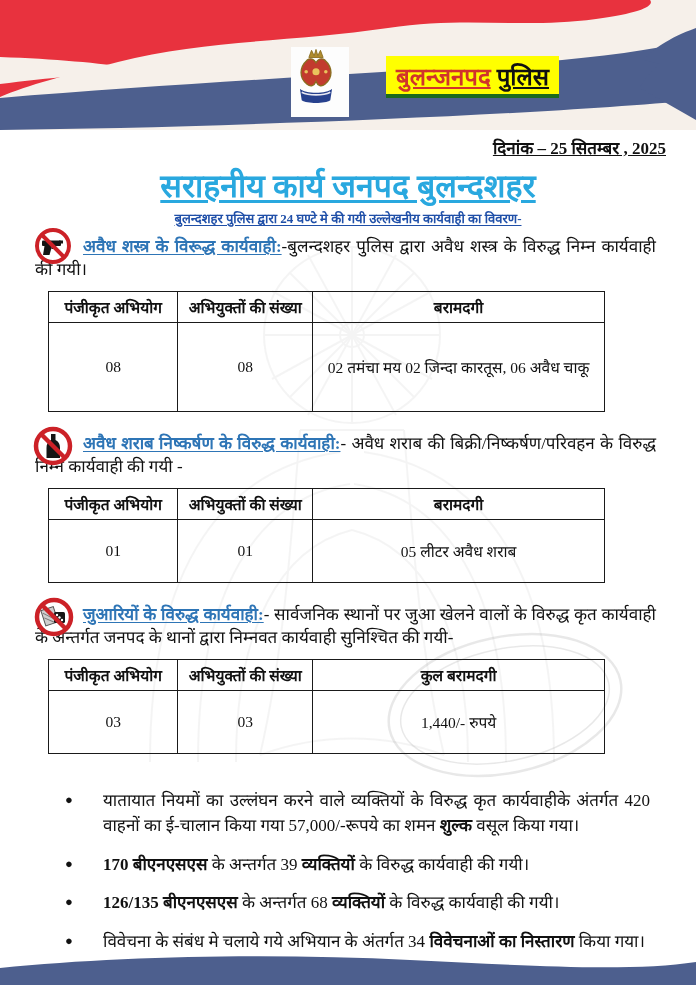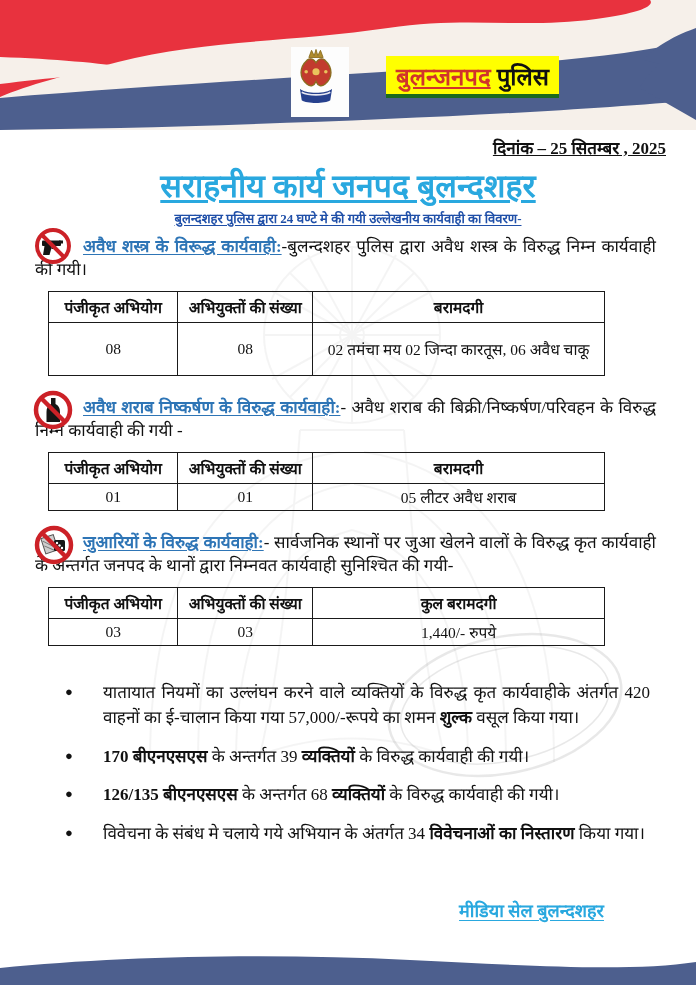--- a/index.html
+++ b/index.html
@@ -6,38 +6,38 @@
   .page{position:relative;width:696px;height:985px;margin:0 auto;background:#ffffff;overflow:hidden;
         font-family:"Liberation Serif","DejaVu Serif",serif;color:#111;}
   
   .header-art{position:relative;width:696px;height:130px;}
   .header-art svg{position:absolute;left:0;top:0;}
   .logo-box{position:absolute;left:291px;top:47px;width:58px;height:70px;background:#fdfdfd;
             display:flex;align-items:center;justify-content:center;}
   .brand{position:absolute;left:386px;top:56px;background:#ffff00;padding:3px 10px 2px 10px;
          border-bottom:4px solid #1c6b1c;font-size:24px;font-weight:bold;white-space:nowrap;}
   .brand .p1{color:#d1342b;text-decoration:underline;text-decoration-color:#d1342b;}
-  .brand .p2{color:#111;text-decoration-color:#111;margin-left:6px;}
+  .brand .p2{color:#111;text-decoration:underline;text-decoration-color:#111;margin-left:6px;}
   
   .date-line{margin:6px 30px 0 0;text-align:right;font-size:17px;font-weight:bold;
              text-decoration:underline;}
   .main-title{margin-top:4px;text-align:center;font-size:32px;font-weight:bold;color:#29a8df;
               text-decoration:underline;text-underline-offset:3px;}
   .subtitle{margin-top:3px;text-align:center;font-size:13px;font-weight:bold;color:#1f4fa8;
             text-decoration:underline;text-underline-offset:2px;}
   
   .content{position:relative;padding:8px 40px 0 35px;z-index:2;}
   section{position:relative;}
   .sec-icon{position:absolute;left:-4px;top:-8px;}
   .sec-text{margin:0;font-size:17px;line-height:1.38;text-indent:48px;text-align:justify;font-family:Liberation Serif, serif;}
   .sec-heading{color:#2e75b6;font-weight:bold;text-decoration:underline;text-underline-offset:2px;}
   #sec1,#sec2{margin-top:20px;}
   
   table{border-collapse:collapse;width:557px;margin:9px 0 0 13px;table-layout:fixed;}
-  th,td{border:1.4px solid #1a1a1a;text-align:center;font-size:15.5px;padding:0 4px;
+  th,td{border:1.4px solid #1a1a1a;text-align:center;font-size:15.5px;padding:18px 4px;
         vertical-align:middle;}
   th{font-weight:bold;padding:4px 2px;}
   td{height:26px;}
   #sec0 td{height:52px;}
   th:nth-child(1),td:nth-child(1){width:23%;}
   th:nth-child(2),td:nth-child(2){width:24%;}
   th:nth-child(3),td:nth-child(3){width:53%;}
   
   .bullets{list-style:none;margin:34px 0 0 0;padding:0 6px 0 30px;}
   .bullets li{position:relative;padding-left:38px;margin-bottom:13px;font-size:17px;

